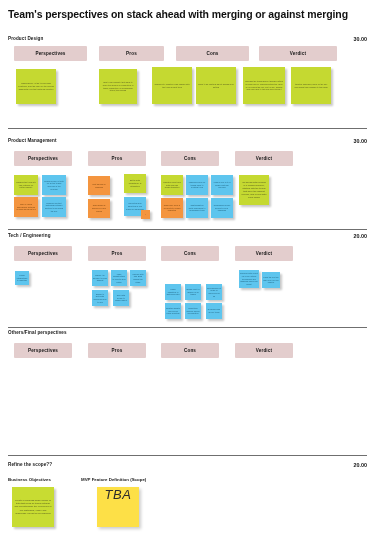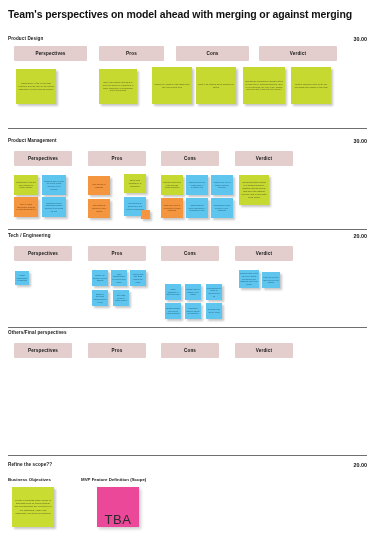--- a/index.html
+++ b/index.html
@@ -71,39 +71,39 @@
   .note.orange{background:#f4953f;}
   .note.orange .txt{color:#7a4510;}
   .note.lime{background:#c8dc32;}
   .note.lime .txt{color:#55591c;}
 
   .note.big .txt{font-size:2.3px;line-height:1.35;}
 
   
   .tba-card{
     position:absolute;
-    background:#ec4899;
+    background:#fde047;
     box-shadow:2px 2px 3px rgba(0,0,0,.2);
-    display:flex;align-items:flex-end;justify-content:center;
+    display:flex;align-items:flex-start;justify-content:center;font-style:italic;
   }
   .tba-card span{
     font-size:13px;color:#2b2b2b;letter-spacing:.5px;
   }
 
   .sub-label{
     position:absolute;
     font-size:4.4px;font-weight:bold;color:#1a1a1a;
   }
 </style>
 </head>
 <body>
 
 <div class="board">
 
-  <div class="board-title">Team's perspectives on model ahead with merging or against merging</div>
+  <div class="board-title">Team's perspectives on stack ahead with merging or against merging</div>
 
   <div class="section" style="top:36px;">
     <div class="section-label">Product Design</div>
     <div class="section-score">30.00</div>
 
     <div class="pill" style="left:14px;top:10px;width:73px;">
         <span>Perspectives</span>
       </div>
     <div class="pill" style="left:99px;top:10px;width:65px;">
         <span>Pros</span>

